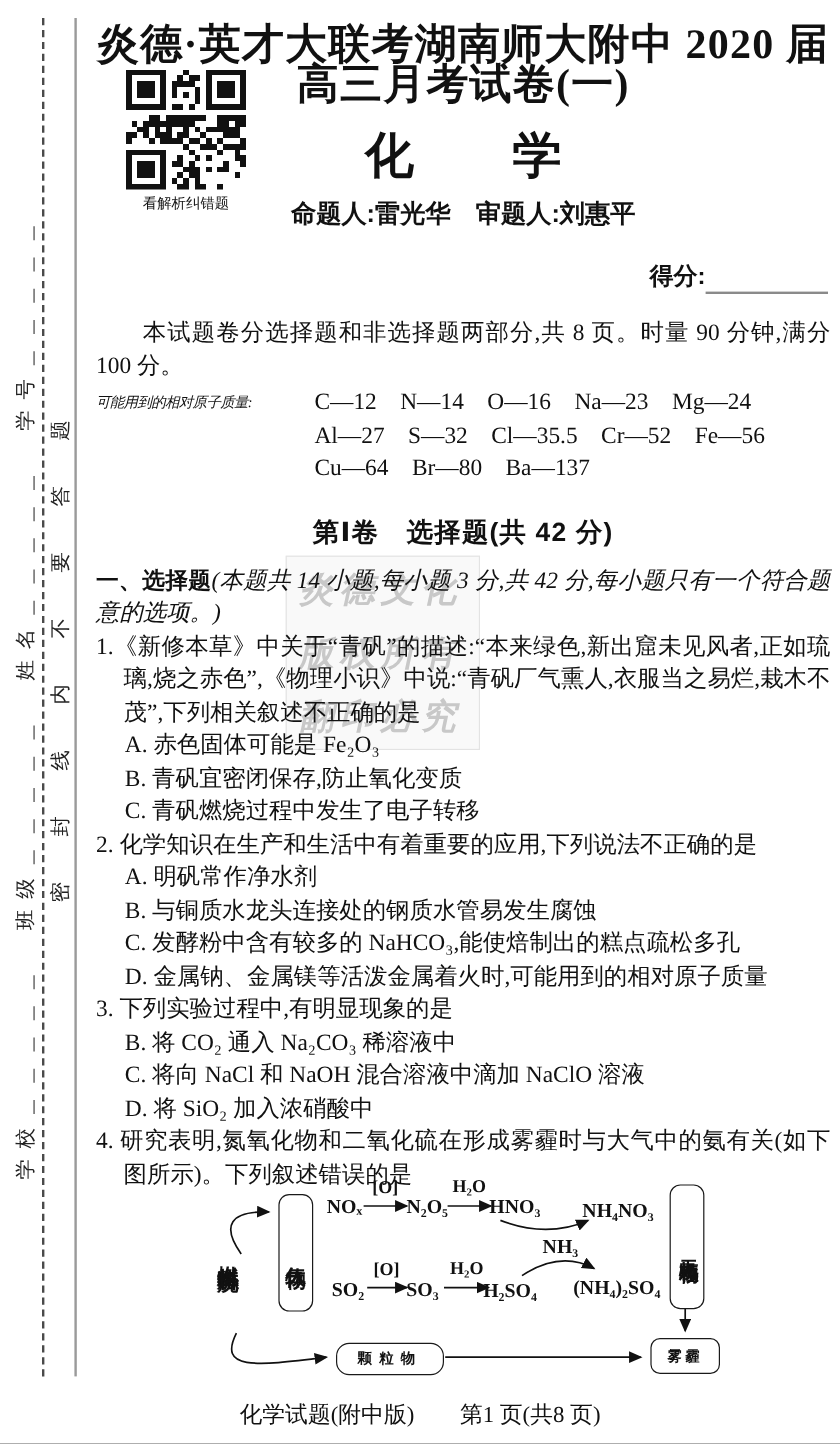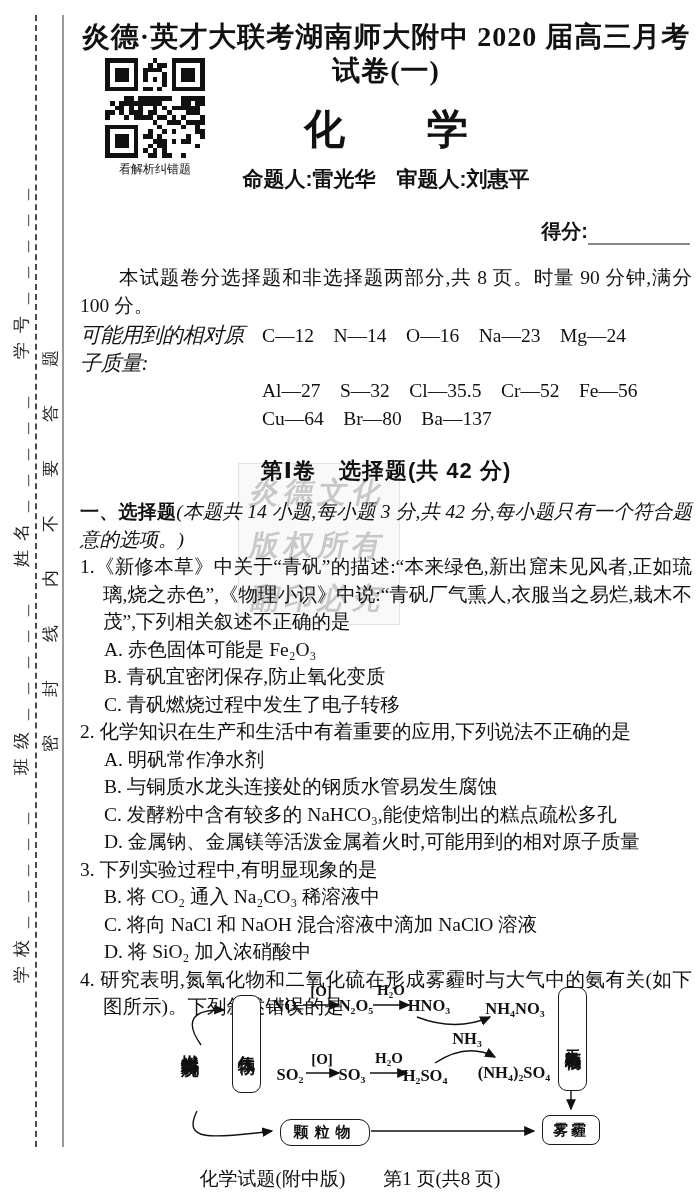--- a/index.html
+++ b/index.html
@@ -8,35 +8,35 @@
   
   .seal-dotted{position:absolute;left:35px;top:15px;height:1132px;border-left:2px dashed #4a4a4a;}
   .seal-solid{position:absolute;left:62px;top:15px;height:1132px;width:2px;background:#9a9a9a;}
   .rot{position:absolute;transform:rotate(-90deg);white-space:nowrap;}
   .sidebar-fields{left:-381px;top:566px;width:810px;height:28px;font-size:17px;color:#222;
                   letter-spacing:9px;text-align:center;}
   .seal-phrase{left:-174px;top:520px;width:450px;height:24px;font-size:17px;color:#222;
                letter-spacing:38px;text-align:center;}
   
   .content{position:absolute;left:80px;top:0;width:612px;}
-  .exam-title{margin-top:20px;font-size:28px;line-height:34px;font-weight:bold;text-align:center;
+  .exam-title{margin-top:20px;font-size:35px;line-height:34px;font-weight:bold;text-align:center;
               letter-spacing:1px;}
   .subject{margin-top:18px;font-size:41px;line-height:46px;font-weight:bold;text-align:center;
            font-family:"Liberation Sans","DejaVu Sans",sans-serif;}
   .authors{margin-top:13px;font-size:21px;line-height:27px;font-weight:bold;text-align:center;
            font-family:"Liberation Sans","DejaVu Sans",sans-serif;}
   .score-row{margin-top:26px;line-height:27px;font-size:20px;font-weight:bold;text-align:right;
              font-family:"Liberation Sans","DejaVu Sans",sans-serif;padding-right:2px;}
   .score-blank{display:inline-block;width:102px;border-bottom:2px solid #8a8a8a;height:20px;
                vertical-align:bottom;}
   .bodytext{font-size:19.5px;line-height:27.5px;}
   .intro-p1{margin-top:19px;text-indent:39px;text-align:justify;}
   .masses{margin-top:3px;}
   .masses-line{display:flex;}
-  .masses-label{flex:0 0 182px;font-size:21px;font-style:italic;letter-spacing:-0.5px;}
+  .masses-label{flex:0 0 182px;font-size:12px;font-style:italic;letter-spacing:-0.5px;}
   .masses-cont{margin-left:182px;}
   .sec-heading{margin-top:24px;font-size:22px;line-height:30px;font-weight:bold;text-align:center;
                font-family:"Liberation Sans","DejaVu Sans",sans-serif;letter-spacing:1px;}
   .sel-intro{margin-top:12px;text-align:justify;}
   .bold-label{font-weight:bold;font-family:"Liberation Sans","DejaVu Sans",sans-serif;font-size:19px;}
   .kaiti{font-style:italic;}
   .q-stem{padding-left:23px;text-indent:-23px;text-align:justify;}
   .option{margin-left:24px;}
   
   .watermark{position:absolute;left:238px;top:463px;width:160px;height:160px;
@@ -52,21 +52,21 @@
   .diagram{position:absolute;left:170px;top:983px;width:445px;height:170px;}
   .diagram svg.wires{position:absolute;left:0;top:0;}
   .dlabel{position:absolute;transform:translate(-50%,-50%);font-weight:bold;font-size:16.5px;
           white-space:nowrap;}
   .dsmall{font-size:15px;}
   .vbox{position:absolute;border:1.5px solid #1a1a1a;border-radius:9px;display:flex;
         align-items:center;justify-content:center;background:#fff;}
   .vbox span{writing-mode:vertical-rl;text-orientation:upright;font-weight:bold;font-size:17px;
              letter-spacing:2px;}
   .hbox{position:absolute;border:1.5px solid #1a1a1a;border-radius:11px;display:flex;
-        align-items:center;justify-content:center;font-weight:bold;font-size:15px;background:#fff;}
+        align-items:center;justify-content:center;font-weight:bold;font-size:12px;background:#fff;}
   .fuel{position:absolute;left:8px;top:58px;height:84px;writing-mode:vertical-rl;
         text-orientation:upright;font-weight:600;font-size:18px;letter-spacing:1px;}
   
   .footer{position:absolute;left:0;top:1166px;width:100%;text-align:center;font-size:19px;
           color:#111;}
 </style>
 </head>
 <body>
 
 <div class="page">

